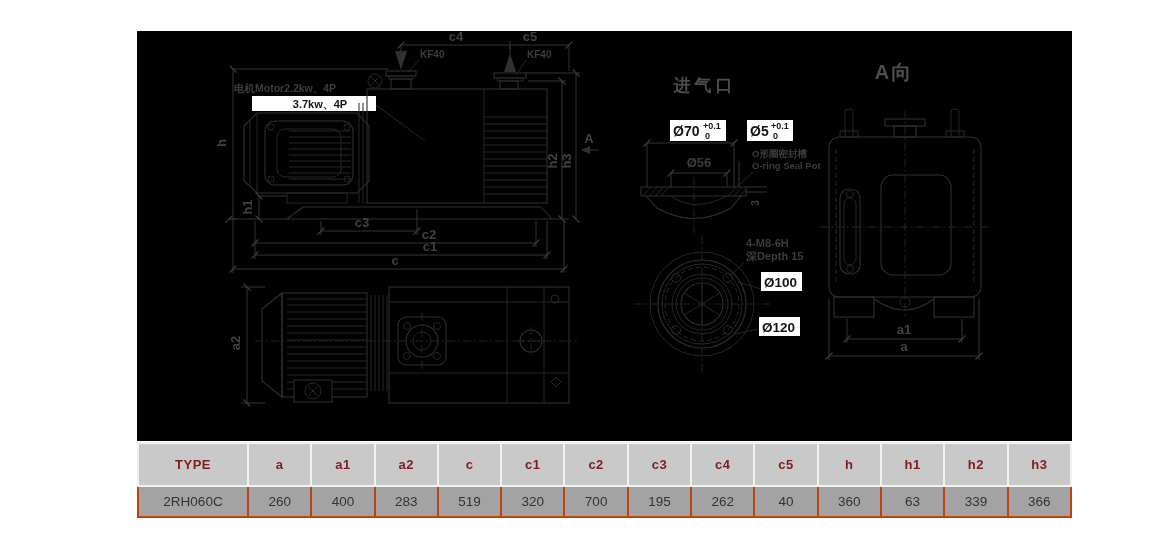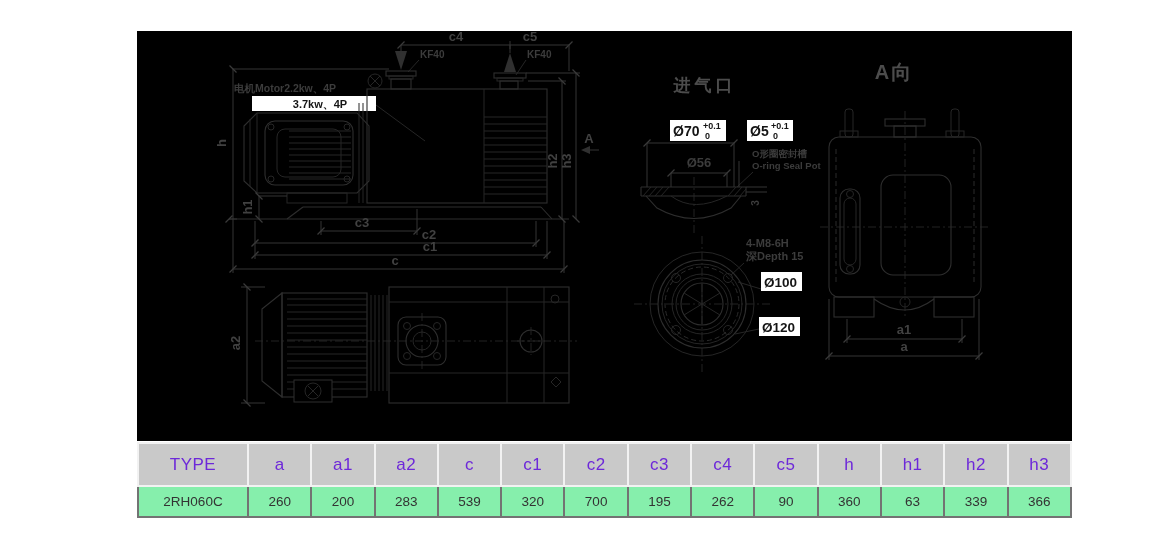--- a/index.html
+++ b/index.html
@@ -15,24 +15,24 @@
   .hl  { fill:#ffffff; }
   .arr { fill:#303030; stroke:none; }
   text.dl  { fill:#414141; font-weight:700; font-size:13px; }
   text.sm  { fill:#3c3c3c; font-weight:600; font-size:10px; }
   text.ttl { fill:#4c4c4c; font-weight:600; }
   text.hlt { fill:#141414; font-weight:600; font-size:14px; }
   text.tol { fill:#141414; font-weight:600; font-size:9px; }
   text.gry { fill:#3c3c3c; font-weight:600; }
   .spec-table { position:absolute; left:113px; top:442px; width:935px;
     border-collapse:collapse; table-layout:fixed; }
-  .spec-table th { background:#c9c9c9; height:43px; font-size:17px; font-weight:400;
-    color:#6d28d9; border:2px solid #f2f2f2; text-align:center; letter-spacing:.5px; }
-  .spec-table td { background:#86efac; height:31px; font-size:13.5px; color:#333333;
-    border:2px solid #737373; text-align:center; }
+  .spec-table th { background:#c9c9c9; height:43px; font-size:13px; font-weight:700;
+    color:#7f1d1d; border:2px solid #f2f2f2; text-align:center; letter-spacing:.5px; }
+  .spec-table td { background:#a3a3a3; height:31px; font-size:13.5px; color:#333333;
+    border:2px solid #c2410c; text-align:center; }
   .col-type { width:110px; }
 </style>
 </head>
 <body>
 
 <div class="page">
 
   <div class="panel">
     <svg width="935" height="410" viewBox="0 0 935 410">
       <defs>
@@ -385,28 +385,28 @@
         <th>h</th>
         <th>h1</th>
         <th>h2</th>
         <th>h3</th>
       </tr>
     </thead>
     <tbody>
       <tr>
         <td>2RH060C</td>
         <td>260</td>
-        <td>200</td>
+        <td>400</td>
         <td>283</td>
-        <td>539</td>
+        <td>519</td>
         <td>320</td>
         <td>700</td>
         <td>195</td>
         <td>262</td>
-        <td>90</td>
+        <td>40</td>
         <td>360</td>
         <td>63</td>
         <td>339</td>
         <td>366</td>
       </tr>
     </tbody>
   </table>
 </div>
 
 </body></html>

